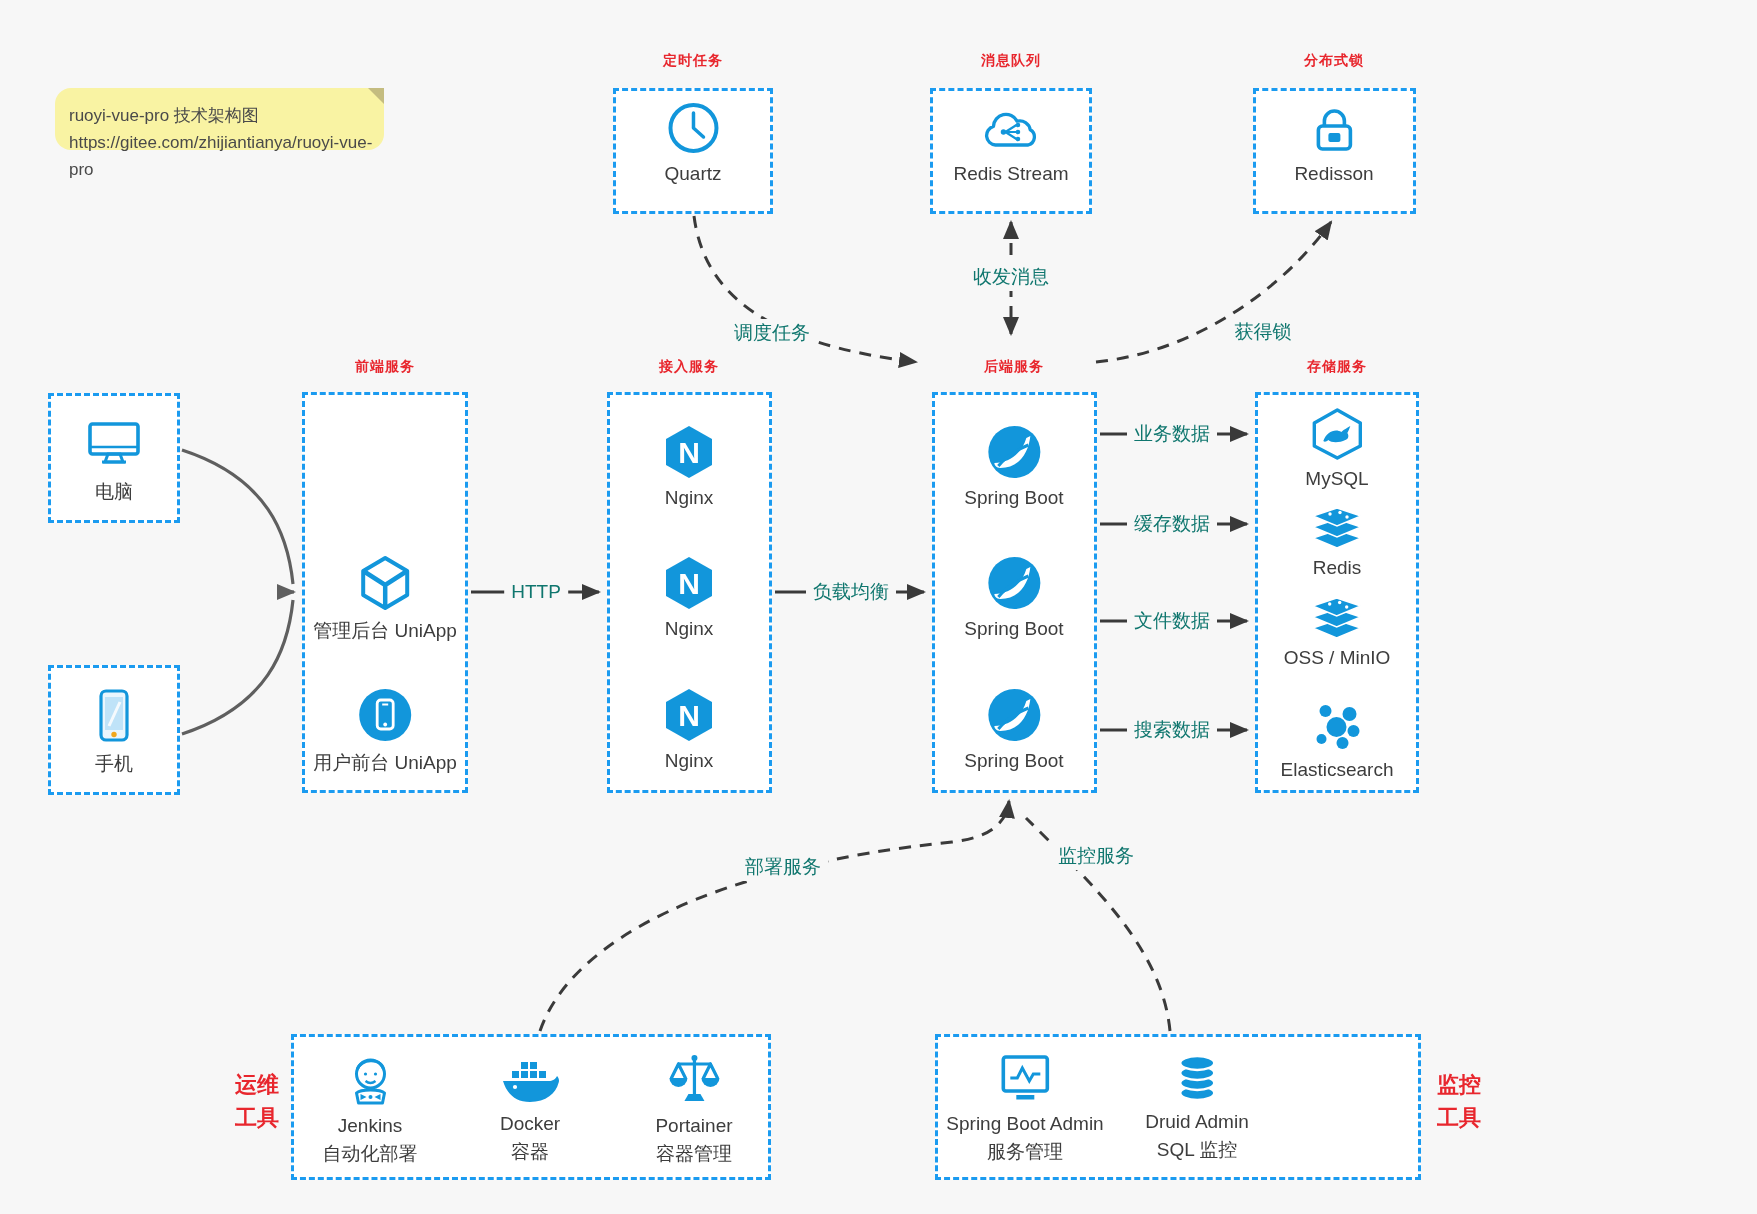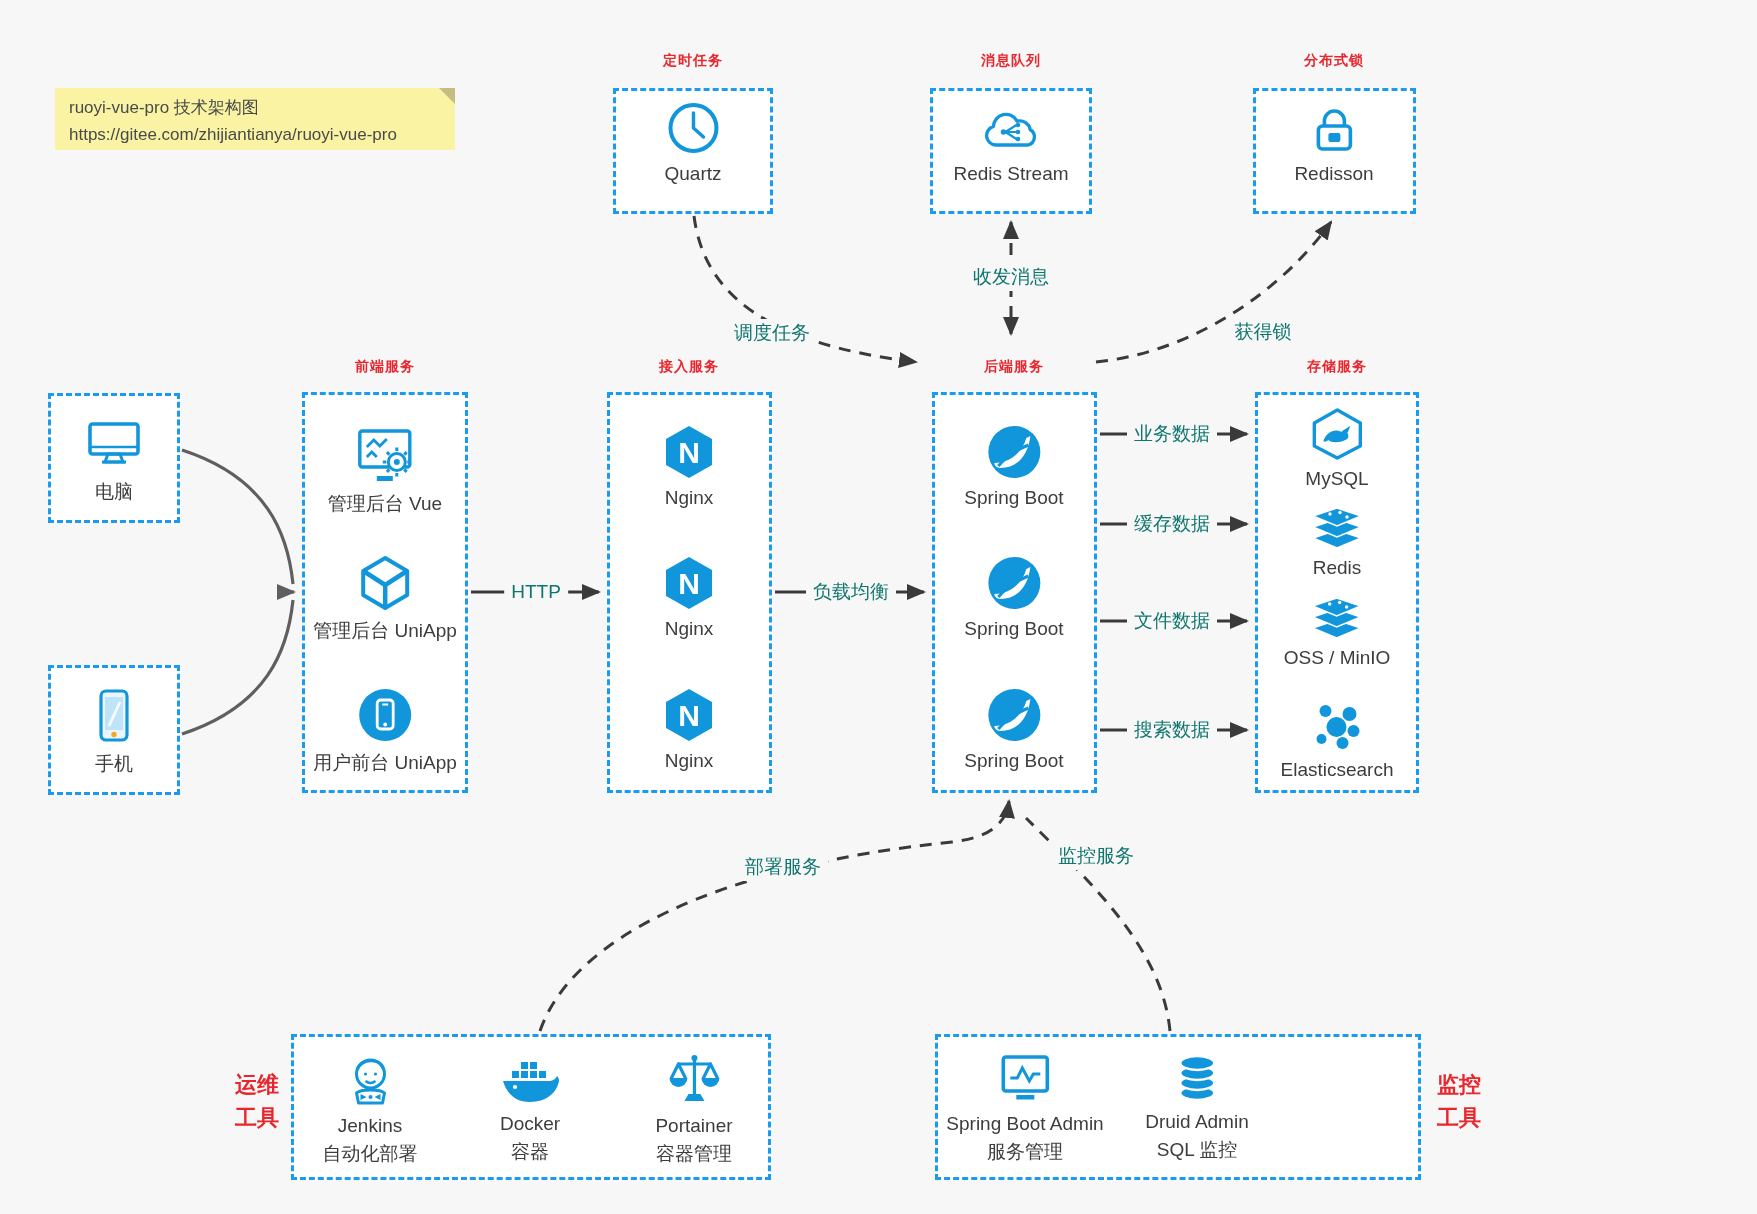--- a/index.html
+++ b/index.html
@@ -9,22 +9,22 @@
   .gtitle{position:absolute;color:#e8262d;font-weight:bold;font-size:14px;
           transform:translate(-50%,-50%);white-space:nowrap;letter-spacing:1px;}
   .sidetitle{position:absolute;color:#e8262d;font-weight:bold;font-size:22px;line-height:1.5;
           text-align:center;transform:translate(-50%,-50%);width:48px;}
   .node{position:absolute;display:flex;flex-direction:column;align-items:center;transform:translateX(-50%);}
   .node .ic{display:block;color:#1296db;line-height:0;}
   .node .lbl{margin-top:7px;font-size:19px;color:#3d3d3d;white-space:nowrap;text-align:center;}
   .node .sub{margin-top:4px;font-size:19px;color:#3d3d3d;white-space:nowrap;text-align:left;}
   .elabel{position:absolute;transform:translate(-50%,-50%);font-size:19px;color:#0f766e;
           background:#f7f7f7;padding:1px 7px;white-space:nowrap;}
-  .note{position:absolute;left:55px;top:88px;width:400px;height:62px;background:#f9f3a3;
-        color:#4a4a4a;font-size:17px;line-height:1.6;padding:6px 0 0 14px;box-sizing:border-box;}
+  .note{position:absolute;left:55px;top:88px;width:329px;height:62px;background:#f9f3a3;
+        color:#4a4a4a;font-size:17px;line-height:1.6;padding:14px 0 0 14px;box-sizing:border-box;border-radius:16px;}
   .note .fold{position:absolute;top:0;right:0;width:0;height:0;
         border-top:16px solid #c4bc80;border-left:16px solid transparent;}
   svg.wires{position:absolute;left:0;top:0;pointer-events:none;}
 </style>
 </head>
 <body>
 
 <div class="canvas">
 
   <div class="note">
@@ -138,36 +138,20 @@
       <svg width="56" height="56" viewBox="0 0 56 56">
           <rect x="15" y="3" width="26" height="49" rx="5" fill="#eaf6fd" stroke="currentColor" stroke-width="3.2"></rect>
           <rect x="19" y="9" width="18" height="33" fill="#bfe3f8"></rect>
           <path d="M23 38 L34 14" stroke="#ffffff" stroke-width="3" opacity="0.85"></path>
           <circle cx="28" cy="46.5" r="2.7" fill="#f2a71c"></circle>
         </svg>
     </span>
     <span class="lbl">手机</span>
   </div>
 
-  <div class="node" style="left:385px;top:424px">
-    <span class="ic">
-      <svg width="60" height="60" viewBox="0 0 60 60">
-          <rect x="5" y="7" width="50" height="36" rx="2.5" fill="#ffffff" stroke="currentColor" stroke-width="3.4"></rect>
-          <path d="M12 23 l7 -7 l6 6 l7 -7" fill="none" stroke="currentColor" stroke-width="2.8"></path>
-          <path d="M12 33 l5 -5 l5 5" fill="none" stroke="currentColor" stroke-width="2.8"></path>
-          <circle cx="42" cy="38" r="8.5" fill="#ffffff" stroke="currentColor" stroke-width="3"></circle>
-          <circle cx="42" cy="38" r="3" fill="currentColor"></circle>
-          <g stroke="currentColor" stroke-width="3">
-            <path d="M42 27 v-3.5 M42 49 v3.5 M31.5 38 h-3.5 M52.5 38 h3.5 M34.6 30.6 l-2.5,-2.5 M49.4 45.4 l2.5 2.5 M34.6 45.4 l-2.5 2.5 M49.4 30.6 l2.5 -2.5"></path>
-          </g>
-          <rect x="22" y="52" width="16" height="5" fill="currentColor"></rect>
-        </svg>
-    </span>
-    <span class="lbl">管理后台 Vue</span>
-  </div>
   <div class="node" style="left:385px;top:555px">
     <span class="ic">
       <svg width="56" height="56" viewBox="0 0 56 56">
           <path d="M28 3 L50 16 V40 L28 53 L6 40 V16 Z" fill="none" stroke="currentColor" stroke-width="4" stroke-linejoin="round"></path>
           <path d="M28 30 V51 M28 30 L8.5 17.5 M28 30 L47.5 17.5" stroke="currentColor" stroke-width="4.5" stroke-linecap="round" fill="none"></path>
         </svg>
     </span>
     <span class="lbl">管理后台 UniApp</span>
   </div>
   <div class="node" style="left:385px;top:687px">

